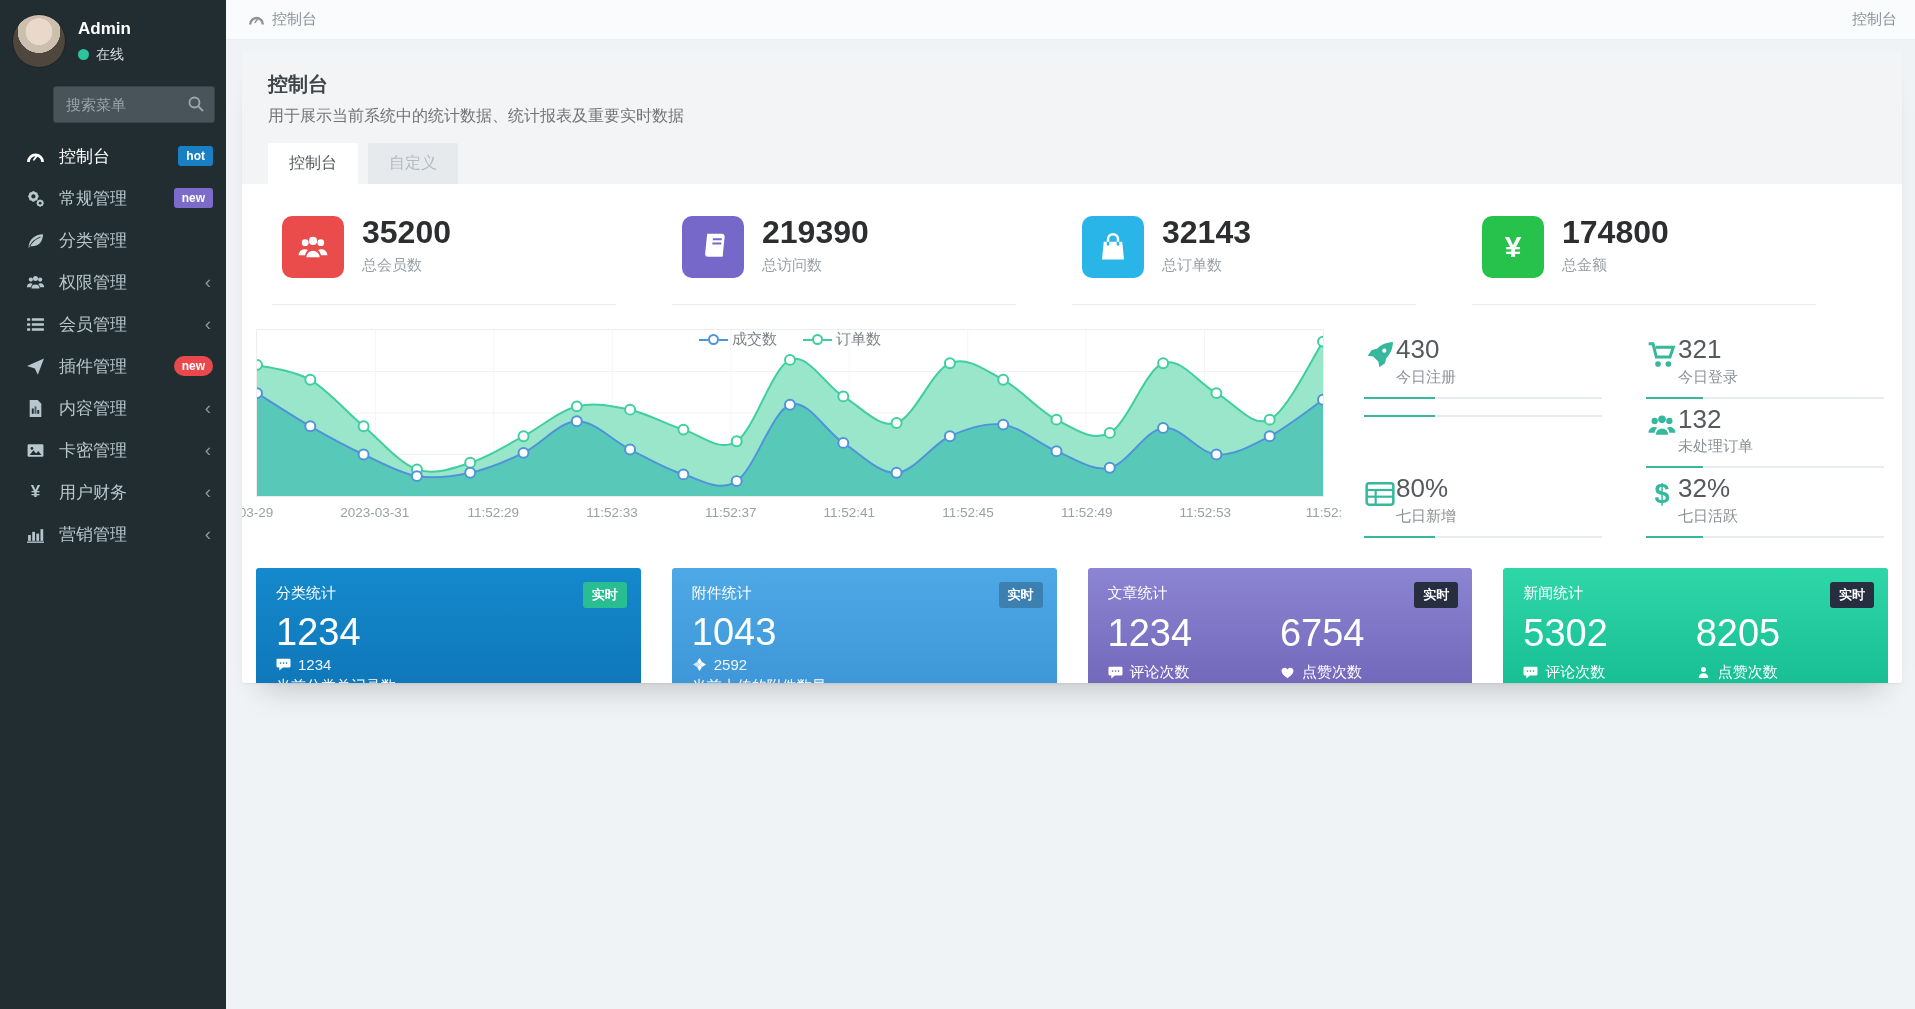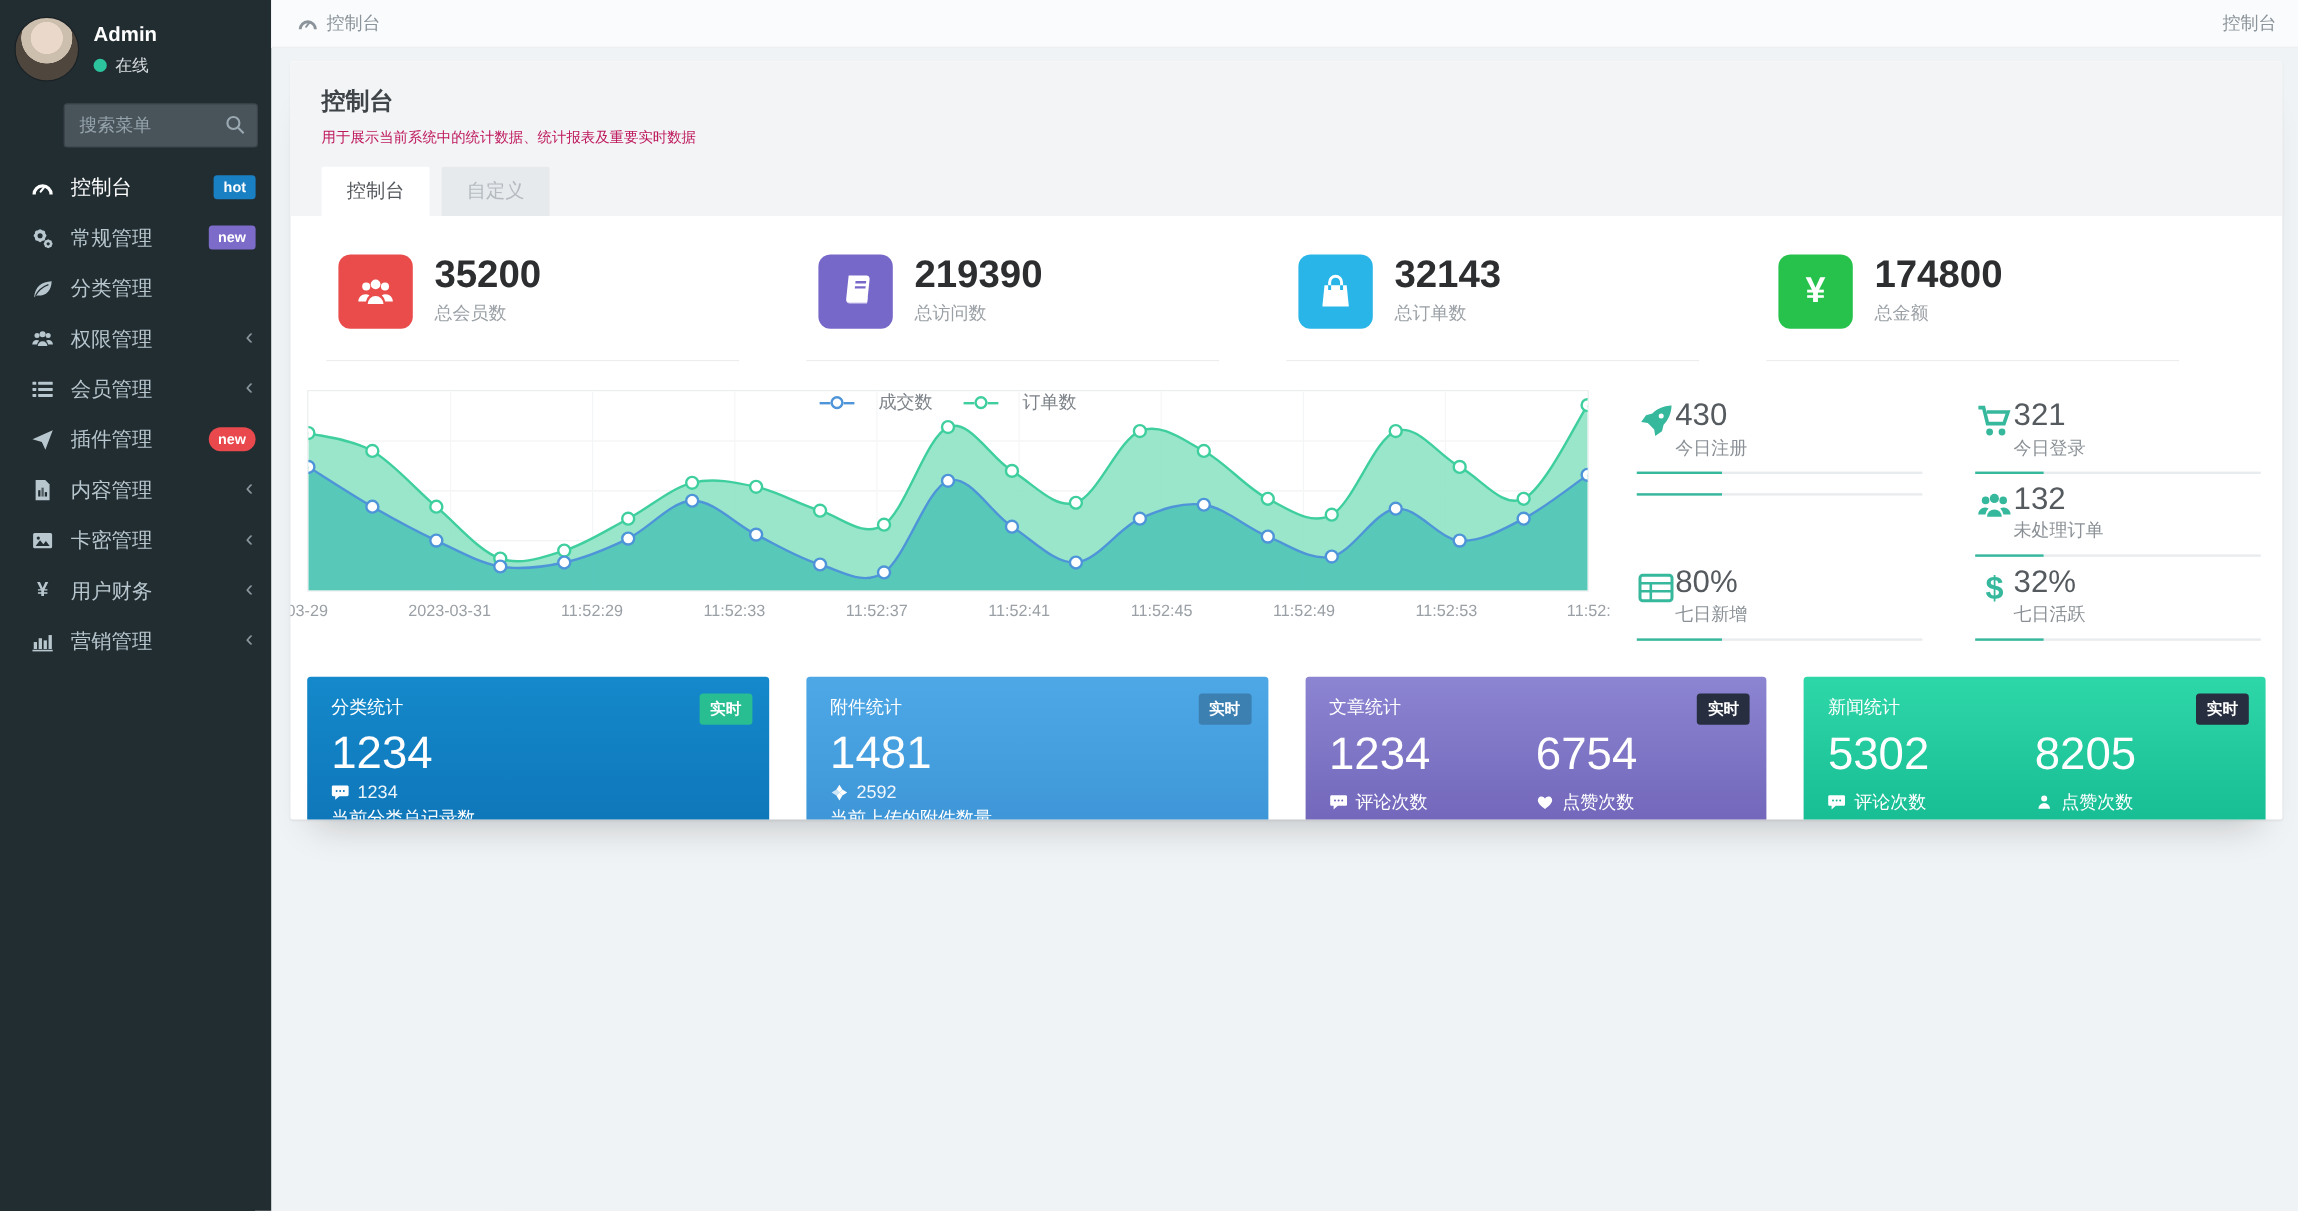--- a/index.html
+++ b/index.html
@@ -44,21 +44,21 @@
   .crumb { display:flex; align-items:center; margin-left:22px; color:#8b949b; font-size:15px; gap:7px; }
   .crumb svg { width:17px; height:17px; color:#8b949b; }
   .topright { margin-left:auto; margin-right:18px; color:#8b949b; font-size:15px; cursor:pointer; }
 
   
   .panel { position:absolute; left:242px; top:51px; width:1660px; height:632px; background:#fff;
     border-radius:2px; overflow:hidden;
     box-shadow:0 1px 2px rgba(0,0,0,.06), 0 24px 30px -20px rgba(0,0,0,.22); }
   .phead { background:#f3f4f6; padding:20px 26px 0 26px; }
   .ptitle { font-size:20px; font-weight:bold; color:#3f4448; }
-  .psub { margin-top:8px; font-size:12px; color:#be185d; }
+  .psub { margin-top:8px; font-size:16px; color:#737373; }
   .tabs { margin-top:16px; display:flex; gap:10px; }
   .tab { padding:10px 21px; font-size:16px; cursor:pointer; border-radius:2px 2px 0 0; }
   .tab.active { background:#fff; color:#55595d; }
   .tab.inactive { background:#e7eaec; color:#b4bac0; }
 
   .pbody { padding:30px 14px 0 14px; }
 
   
   .stats { display:flex; padding:0 16px; }
   .stat { flex:1; display:flex; align-items:flex-start; gap:18px; margin-right:56px;
@@ -71,21 +71,21 @@
   .sval { font-size:32px; font-weight:bold; color:#2c2e30; line-height:1.05; }
   .slab { margin-top:6px; font-size:15px; color:#9aa0a5; }
 
   
   .midrow { display:flex; margin-top:24px; }
   .chartwrap { position:relative; width:1068px; flex:none; }
   .plot { position:relative; width:1068px; height:168px; border:1px solid #ebedee; background:#fff; }
   .plot svg { position:absolute; left:0; top:0; width:100%; height:100%; }
   .legend { position:absolute; left:50%; top:-1px; transform:translateX(-50%); display:flex;
     gap:26px; z-index:3; background:transparent; padding:2px 6px; }
-  .lg-item { display:flex; align-items:center; gap:20px; font-size:15px; color:#7c8288; cursor:pointer; }
+  .lg-item { display:flex; align-items:center; gap:4px; font-size:15px; color:#7c8288; cursor:pointer; }
   .lg-mark { display:flex; align-items:center; }
   .lg-line { width:9px; height:2px; }
   .lg-ring { width:11px; height:11px; border-radius:50%; background:#fff; border:2px solid; }
   .axis { position:relative; height:24px; margin-top:6px; }
   .axis span { position:absolute; transform:translateX(-50%); font-size:13.5px; color:#9aa0a5;
     top:2px; white-space:nowrap; }
 
   .qgrid { flex:1; margin-left:40px; margin-right:4px; display:grid;
     grid-template-columns:1fr 1fr; column-gap:44px; }
   .qcell { display:flex; flex-direction:column; justify-content:flex-start; padding-top:6px; }
@@ -538,21 +538,21 @@
               <circle cx="12.6" cy="7.3" r="1" fill="#0d73b6"></circle>
             </svg>
           <span>1234</span>
         </div>
         <div class="cdesc">当前分类总记录数</div>
       </div>
 
       <div class="card c2">
         <div class="ctitle">附件统计</div>
         <div class="cbadge g2">实时</div>
-        <div class="cbig">1481</div>
+        <div class="cbig">1043</div>
         <div class="csub">
           <svg viewBox="0 0 18 18" fill="#fff">
               <path d="M9 1.2 12 6 9 9 6 6z"></path>
               <path d="M16.8 9 12 12 9 9l3-3z"></path>
               <path d="M9 16.8 6 12l3-3 3 3z"></path>
               <path d="M1.2 9 6 6l3 3-3 3z" opacity=".75"></path>
             </svg>
           <span>2592</span>
         </div>
         <div class="cdesc">当前上传的附件数量</div>

